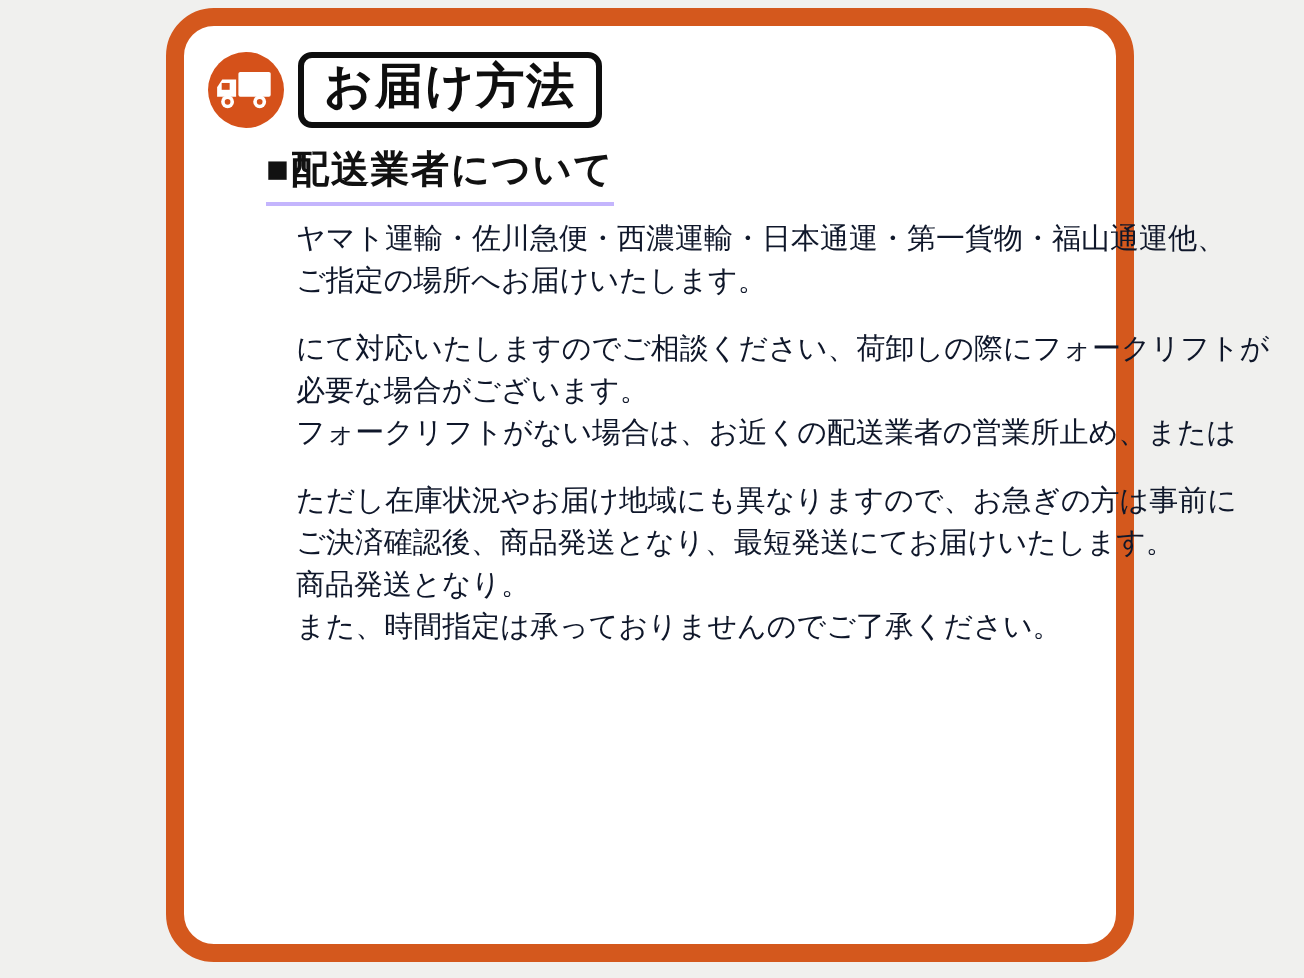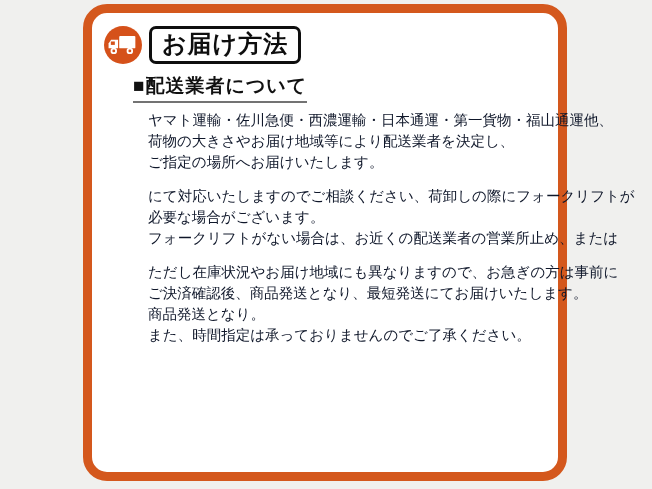--- a/index.html
+++ b/index.html
@@ -43,21 +43,21 @@
 
   .section { margin-top: 13px; }
   .section:first-child { margin-top: 9px; }
 
   .section-heading {
     display: inline-block;
     font-size: 19px;
     font-weight: 700;
     color: #111111;
     letter-spacing: 1px;
-    border-bottom: 2px solid #737373;
+    border-bottom: 2px solid #c4b5fd;
     padding-bottom: 3px;
     line-height: 1.25;
     text-align: right;
   }
 
   .section-body {
     margin: 7px 0 0 15px;
     font-size: 14.5px;
     line-height: 21px;
     color: #0f172a;
@@ -86,21 +86,20 @@
         </span>
         <div class="title-box">お届け方法</div>
       </div>
 
       <div class="sections">
 
         <div class="section">
           <div class="section-heading">■配送業者について</div>
           <div class="section-body">
             <div class="body-line">ヤマト運輸・佐川急便・西濃運輸・日本通運・第一貨物・福山通運他、</div>
-            <div class="body-line">荷物の大きさやお届け地域等により配送業者を決定し、</div>
             <div class="body-line">ご指定の場所へお届けいたします。</div>
           </div>
         </div>
 
         <div class="section">
           <div class="section-body">
             <div class="body-line">にて対応いたしますのでご相談ください、荷卸しの際にフォークリフトが</div>
             <div class="body-line">必要な場合がございます。</div>
             <div class="body-line">フォークリフトがない場合は、お近くの配送業者の営業所止め、または</div>
           </div>

